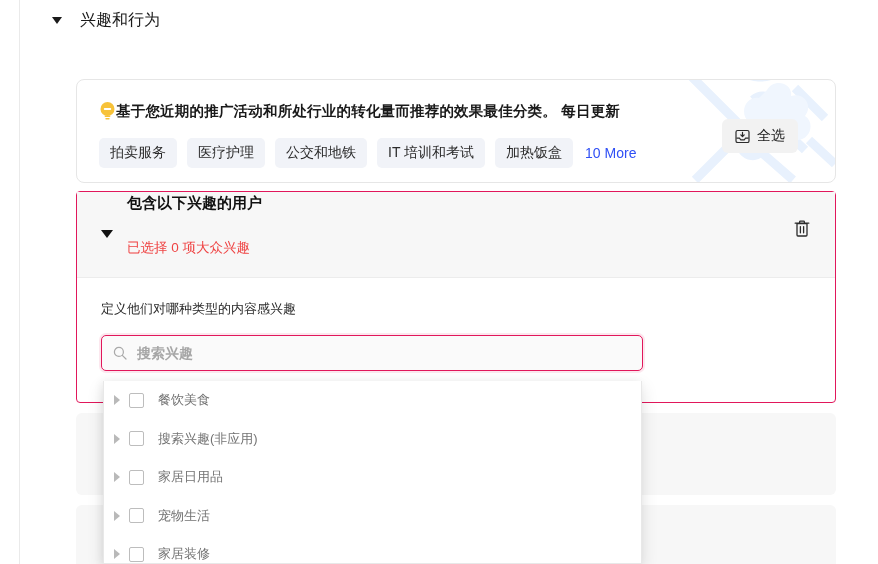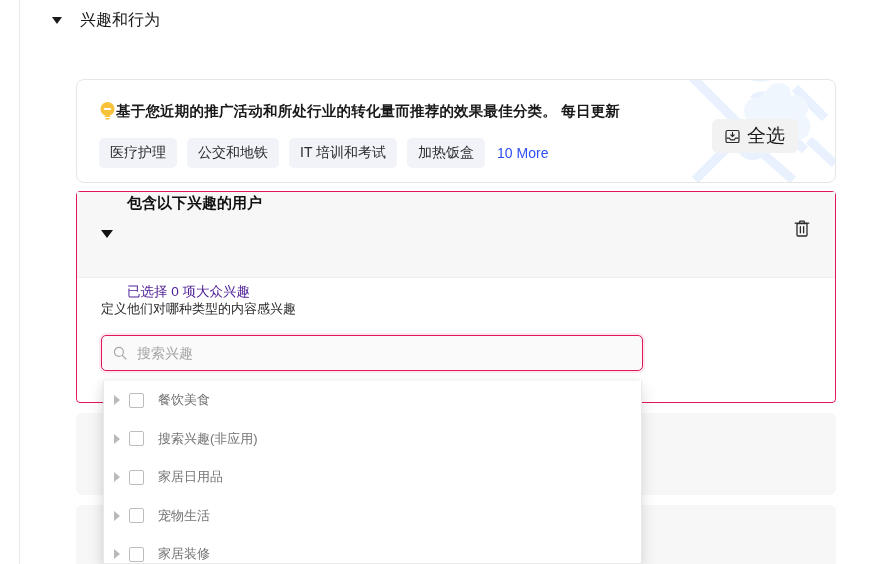--- a/index.html
+++ b/index.html
@@ -60,21 +60,21 @@
     border-radius: 5px; font-size: 14px;
     padding: 6px 11px; white-space: nowrap;
   }
   .more-link { color: #2f4ff5; font-size: 14px; margin-left: 2px; cursor: pointer; }
 
   .select-all-btn {
     position: absolute; right: 37px; top: 39px;
     background: #f2f2f2; border: none; border-radius: 6px;
     height: 34px; padding: 0 13px;
     display: flex; align-items: center; gap: 7px;
-    font-size: 19px; color: #1a1a1a; cursor: pointer;
+    font-size: 14px; color: #1a1a1a; cursor: pointer;
     font-family: inherit;
   }
   .inbox-icon { width: 15px; height: 15px; display:block; }
 
   
   .pink-card {
     position: absolute; left: 76px; top: 191px;
     width: 760px; height: 212px;
     background: #ffffff;
     border: 1.6px solid #e1175b;
@@ -93,21 +93,21 @@
     border-left: 6px solid transparent;
     border-right: 6px solid transparent;
     border-top: 8px solid #111111;
   }
   .card-title {
     position: absolute; left: 50px; top: 2px;
     font-size: 15px; font-weight: bold; color: #111111;
   }
   .card-sub {
     position: absolute; left: 50px; top: 47px;
-    font-size: 13.5px; color: #4c1d95; margin-top: 44px;
+    font-size: 13.5px; color: #ef4444;
   }
   .trash-btn {
     position: absolute; right: 20px; top: 23px;
     width: 26px; height: 26px; background: none; border: none;
     cursor: pointer; padding: 0;
     display: flex; align-items: center; justify-content: center;
   }
   .trash-icon { width: 16px; height: 17px; display:block; }
 
   .card-body { position: relative; padding: 22px 24px 0 24px; }
@@ -122,20 +122,21 @@
     background: #fafafa;
     display: flex; align-items: center;
     box-shadow: 0 0 0 2px rgba(225,23,91,0.10);
   }
   .search-icon { margin-left: 11px; width: 14px; height: 14px; display:block; flex: none; }
   .search-input {
     border: none; outline: none; background: transparent;
     font-size: 14px; color: #1a1a1a; margin-left: 8px;
     width: 480px; height: 30px;
     font-family: inherit;
+    font-weight: bold;
   }
   .search-input::placeholder { color: #a6a6a6; }
 
   
   .ghost-card {
     position: absolute;
     left: 76px; width: 760px; height: 82px;
     background: #f7f7f7; border-radius: 6px;
   }
   .ghost-card.g1 { top: 413px; }
@@ -206,20 +207,21 @@
       <svg class="bulb-icon" viewBox="0 0 17 20">
         <circle cx="8.5" cy="8" r="7" fill="#f7c239"></circle>
         <rect x="4.8" y="7" width="7.4" height="1.9" rx="0.9" fill="#ffffff"></rect>
         <rect x="5.6" y="14.4" width="5.8" height="1.6" rx="0.8" fill="#f7c239"></rect>
         <rect x="6.3" y="17" width="4.4" height="1.6" rx="0.8" fill="#f7c239"></rect>
       </svg>
       <span class="rec-text">基于您近期的推广活动和所处行业的转化量而推荐的效果最佳分类。 每日更新</span>
     </div>
 
     <div class="rec-tags">
+      <span class="tag">拍卖服务</span>
       <span class="tag">医疗护理</span>
       <span class="tag">公交和地铁</span>
       <span class="tag">IT 培训和考试</span>
       <span class="tag">加热饭盒</span>
       <span class="more-link">10 More</span>
     </div>
 
     <button class="select-all-btn">
       <svg class="inbox-icon" viewBox="0 0 15 15">
         <rect x="1" y="1.5" width="13" height="12" rx="1.6" fill="none" stroke="#2b2b2b" stroke-width="1.2"></rect>

